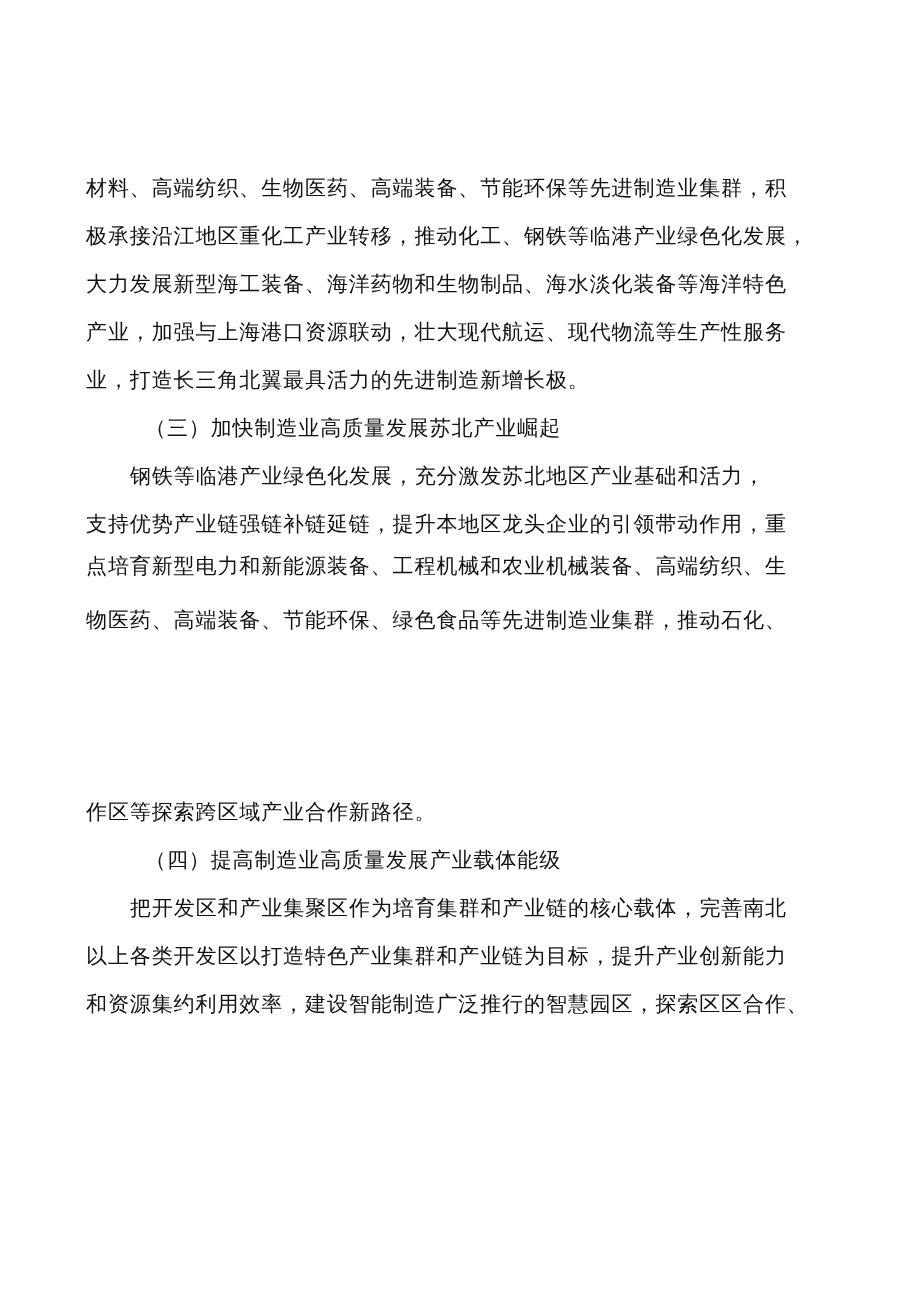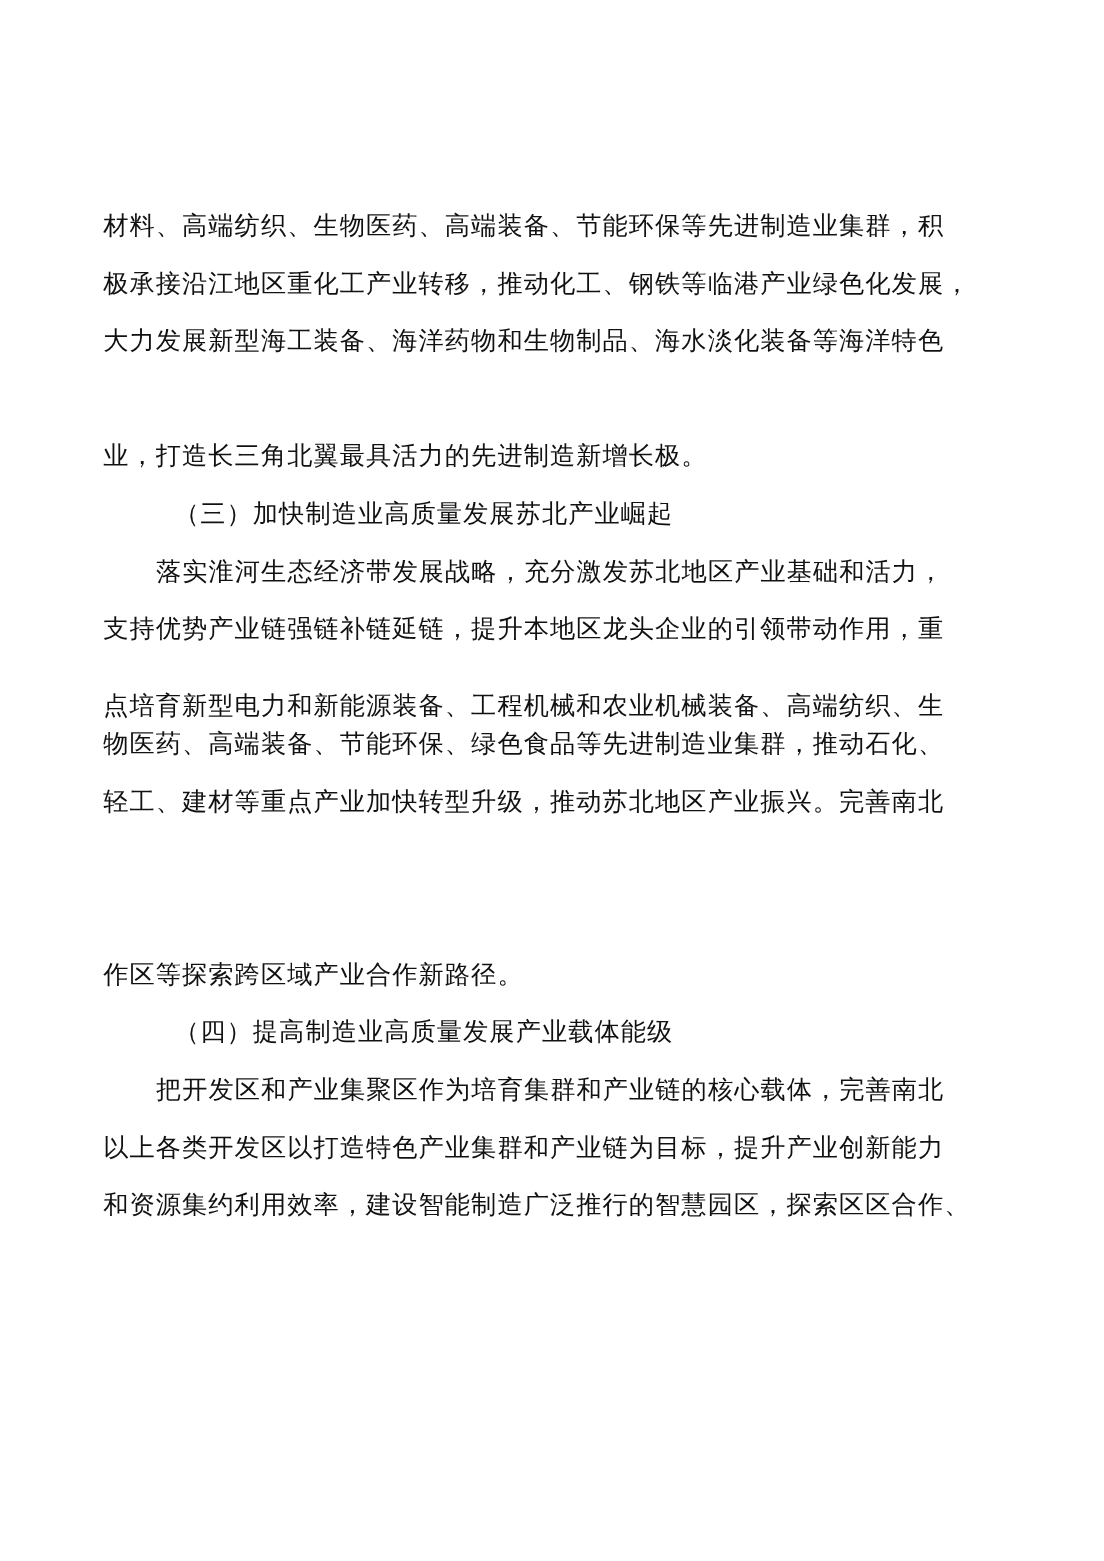--- a/index.html
+++ b/index.html
@@ -11,25 +11,25 @@
   .line.indent { left: 130px; }
   .line.heading { left: 145px; }
 </style>
 </head>
 <body>
 
 <div class="page">
   <div class="line" style="top:174px">材料、高端纺织、生物医药、高端装备、节能环保等先进制造业集群，积</div>
   <div class="line" style="top:222px">极承接沿江地区重化工产业转移，推动化工、钢铁等临港产业绿色化发展，</div>
   <div class="line" style="top:270px">大力发展新型海工装备、海洋药物和生物制品、海水淡化装备等海洋特色</div>
+  <div class="line" style="top:318px">产业，加强与上海港口资源联动，壮大现代航运、现代物流等生产性服务</div>
   <div class="line heading" style="top:414px">（三）加快制造业高质量发展苏北产业崛起</div>
   <div class="line" style="top:366px">业，打造长三角北翼最具活力的先进制造新增长极。</div>
-  <div class="line indent" style="top:462px">落实淮河生态经济带发展战略，充分激发苏北地区产业基础和活力，</div>
+  <div class="line indent" style="top:462px">钢铁等临港产业绿色化发展，充分激发苏北地区产业基础和活力，</div>
   <div class="line" style="top:510px">支持优势产业链强链补链延链，提升本地区龙头企业的引领带动作用，重</div>
-  <div class="line" style="top:574px">点培育新型电力和新能源装备、工程机械和农业机械装备、高端纺织、生</div>
+  <div class="line" style="top:552px">点培育新型电力和新能源装备、工程机械和农业机械装备、高端纺织、生</div>
   <div class="line" style="top:606px">物医药、高端装备、节能环保、绿色食品等先进制造业集群，推动石化、</div>
-  <div class="line" style="top:654px">轻工、建材等重点产业加快转型升级，推动苏北地区产业振兴。完善南北</div>
   <div class="line" style="top:798px">作区等探索跨区域产业合作新路径。</div>
   <div class="line heading" style="top:846px">（四）提高制造业高质量发展产业载体能级</div>
   <div class="line indent" style="top:894px">把开发区和产业集聚区作为培育集群和产业链的核心载体，完善南北</div>
   <div class="line" style="top:942px">以上各类开发区以打造特色产业集群和产业链为目标，提升产业创新能力</div>
   <div class="line" style="top:990px">和资源集约利用效率，建设智能制造广泛推行的智慧园区，探索区区合作、</div>
 </div>
 
 </body></html>

